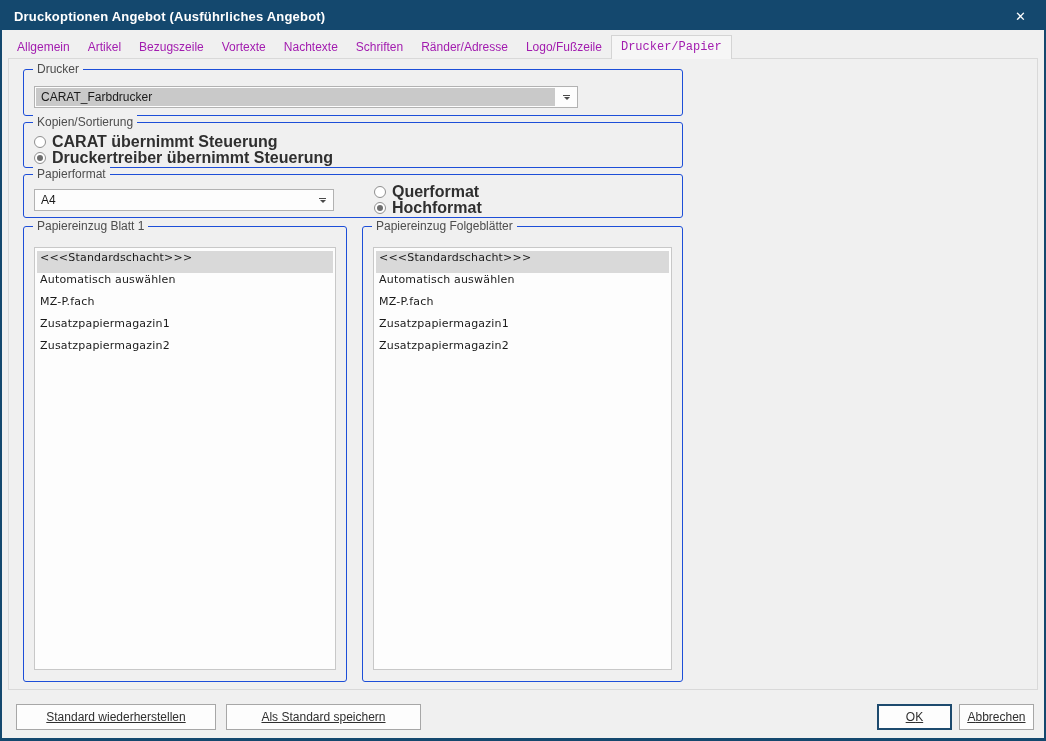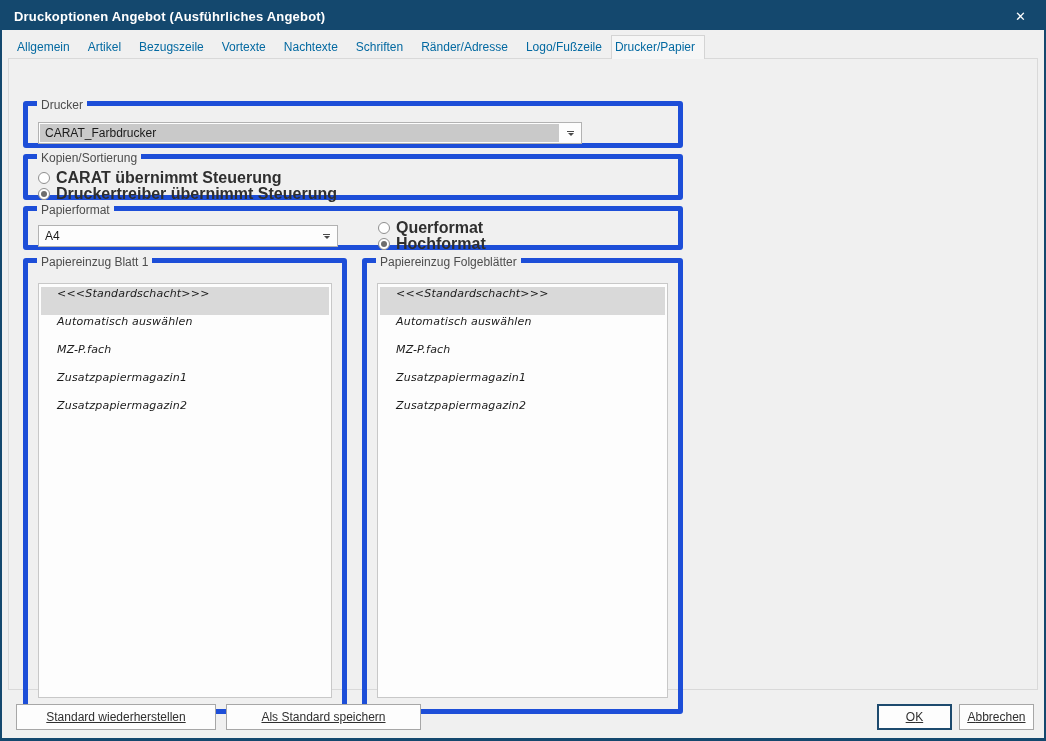--- a/index.html
+++ b/index.html
@@ -11,31 +11,31 @@
 
   
   .titlebar { position:absolute; left:0; top:0; right:0; height:28px; background:#14486E;
               color:#fff; display:flex; align-items:center; padding:0 12px; }
   .title { font-size:13px; font-weight:bold; letter-spacing:0.2px; }
   .close { margin-left:auto; font-size:13px; line-height:13px; cursor:default; padding:2px 6px; }
 
   
   .tabstrip { position:absolute; left:6px; top:35px; right:6px; height:21px;
               display:flex; align-items:flex-end; }
-  .tab { font-size:12px; color:#0369a1; padding:3px 9px 4px 9px; position:relative;
+  .tab { font-size:12px; color:#a21caf; padding:3px 9px 4px 9px; position:relative;
          white-space:nowrap; }
   .tab.active { background:#f6f6f6; border:1px solid #d4d4d4; border-bottom:none;
-                padding:4px 9px 5px 3px; margin-bottom:-1px; z-index:2; }
+                padding:4px 9px 5px 9px; margin-bottom:-1px; z-index:2;font-family:Liberation Mono, monospace; }
 
   
   .panel { position:absolute; left:6px; top:56px; right:6px; bottom:48px;
            border:1px solid #d9d9d9; background:#f0f0f0; }
 
   
-  .group { position:absolute; border:5px solid #1d4ed8; border-radius:3px;margin-top:32px; }
+  .group { position:absolute; border:1px solid #1d4ed8; border-radius:3px; }
   .glabel { position:absolute; top:-8px; left:9px; background:#f0f0f0; padding:0 4px;
             font-size:12px; color:#4d4d4d; white-space:nowrap; }
   .g1 { left:14px; top:10px;  width:660px; height:47px; }
   .g2 { left:14px; top:63px;  width:660px; height:46px;text-align:center; }
   .g3 { left:14px; top:115px; width:660px; height:44px; }
   .g4 { left:14px; top:167px; width:324px; height:456px; }
   .g5 { left:353px; top:167px; width:321px; height:456px; }
 
   
   .combo { position:absolute; height:22px; background:#fdfdfd; border:1px solid #b2b2b2; }
@@ -58,22 +58,22 @@
   .radio.checked::after { content:""; position:absolute; left:2px; top:2px; width:6px;
            height:6px; border-radius:50%; background:#6e6e6e; }
   .rlabel { font-size:16px; color:#2f2f2f; white-space:nowrap;font-weight:bold; }
   .g2 .radios { position:absolute; left:10px; top:11px; }
   .g3 .radios { position:absolute; left:350px; top:9px; }
 
   
   .listbox { position:absolute; left:10px; right:10px; top:20px; bottom:11px;
              background:#fdfdfd; border:1px solid #c8c8c8; padding:3px 2px;
              font-family:"DejaVu Sans", sans-serif; font-size:11px; color:#1a1a1a; }
-  .litem { height:28px; line-height:13px; padding-left:16px; white-space:nowrap;
-           letter-spacing:0.2px;font-style:italic; }
+  .litem { height:22px; line-height:13px; padding-left:3px; white-space:nowrap;
+           letter-spacing:0.2px; }
   .litem.selected { background:#d9d9d9; }
 
   
   .btn { position:absolute; top:702px; height:26px; background:#fdfdfd;
          border:1px solid #a7a7a7; font-family:"Liberation Sans", sans-serif;
          font-size:12px; color:#2f2f2f; text-align:center;text-decoration:underline; }
   .btn-restore { left:14px;  width:200px; }
   .btn-save    { left:224px; width:195px; }
   .btn-ok      { left:875px; width:75px; border:2px solid #1d4a6e; }
   .btn-cancel  { left:957px; width:75px; }

